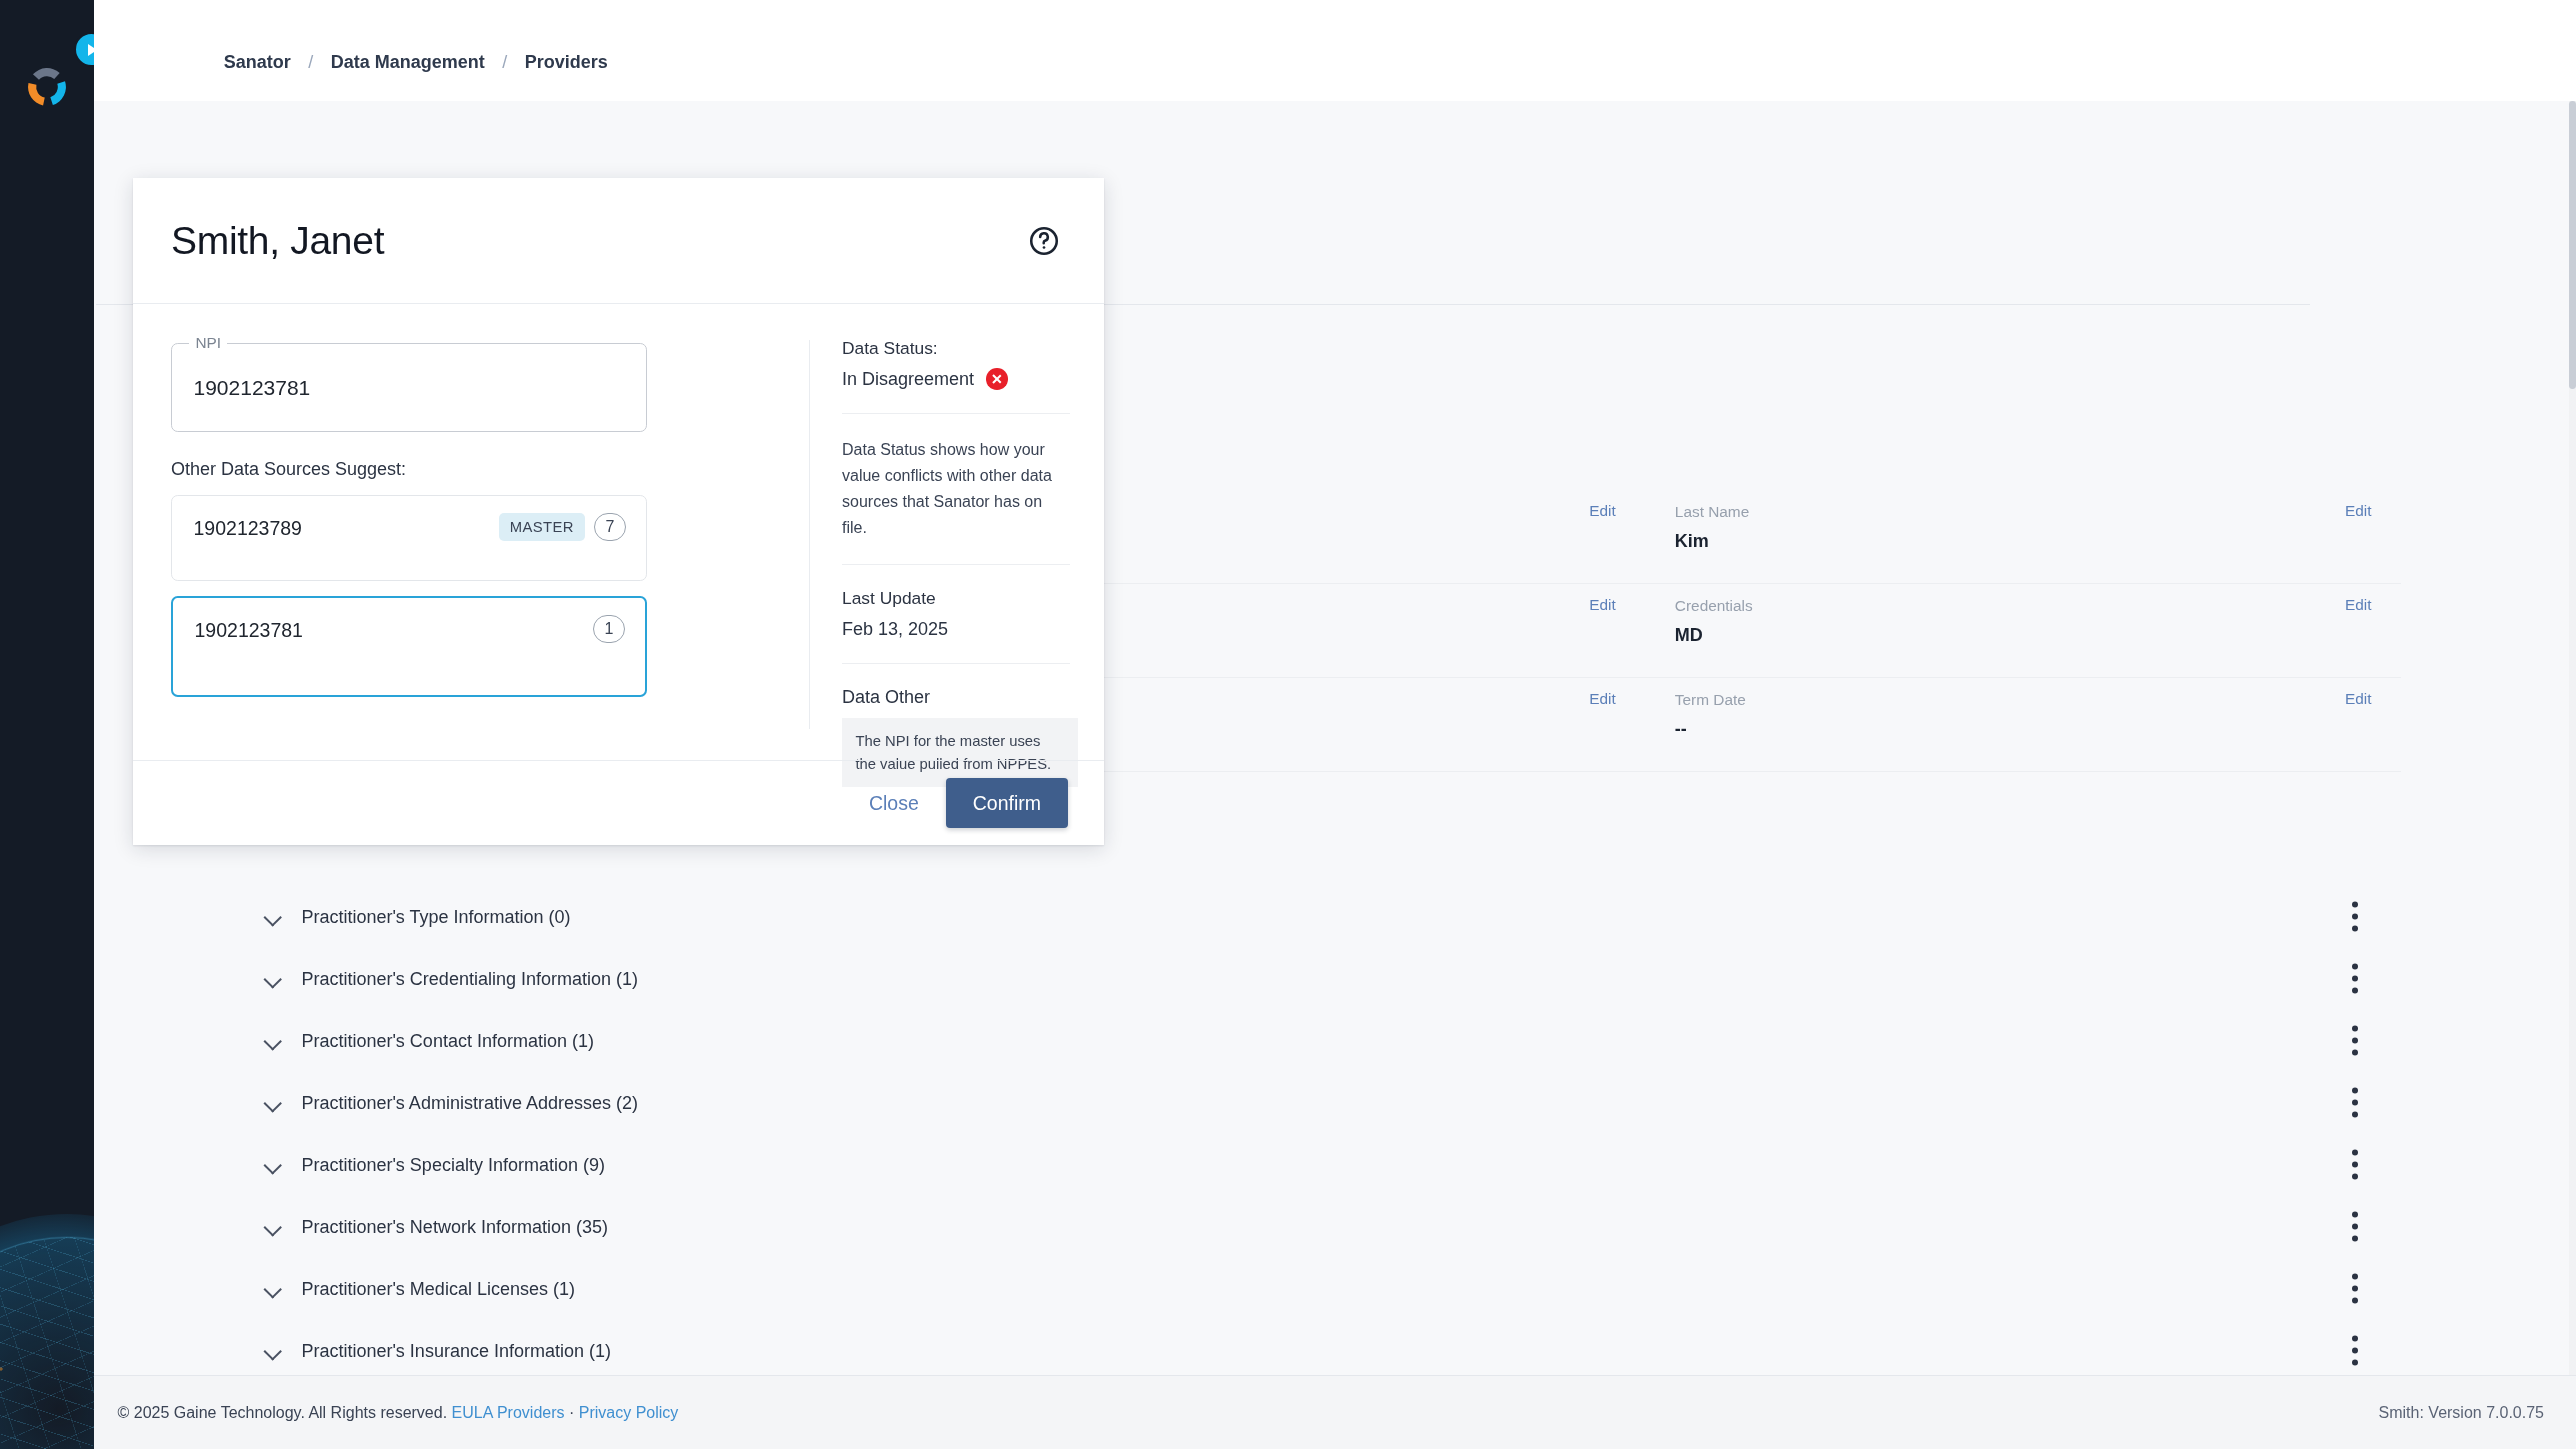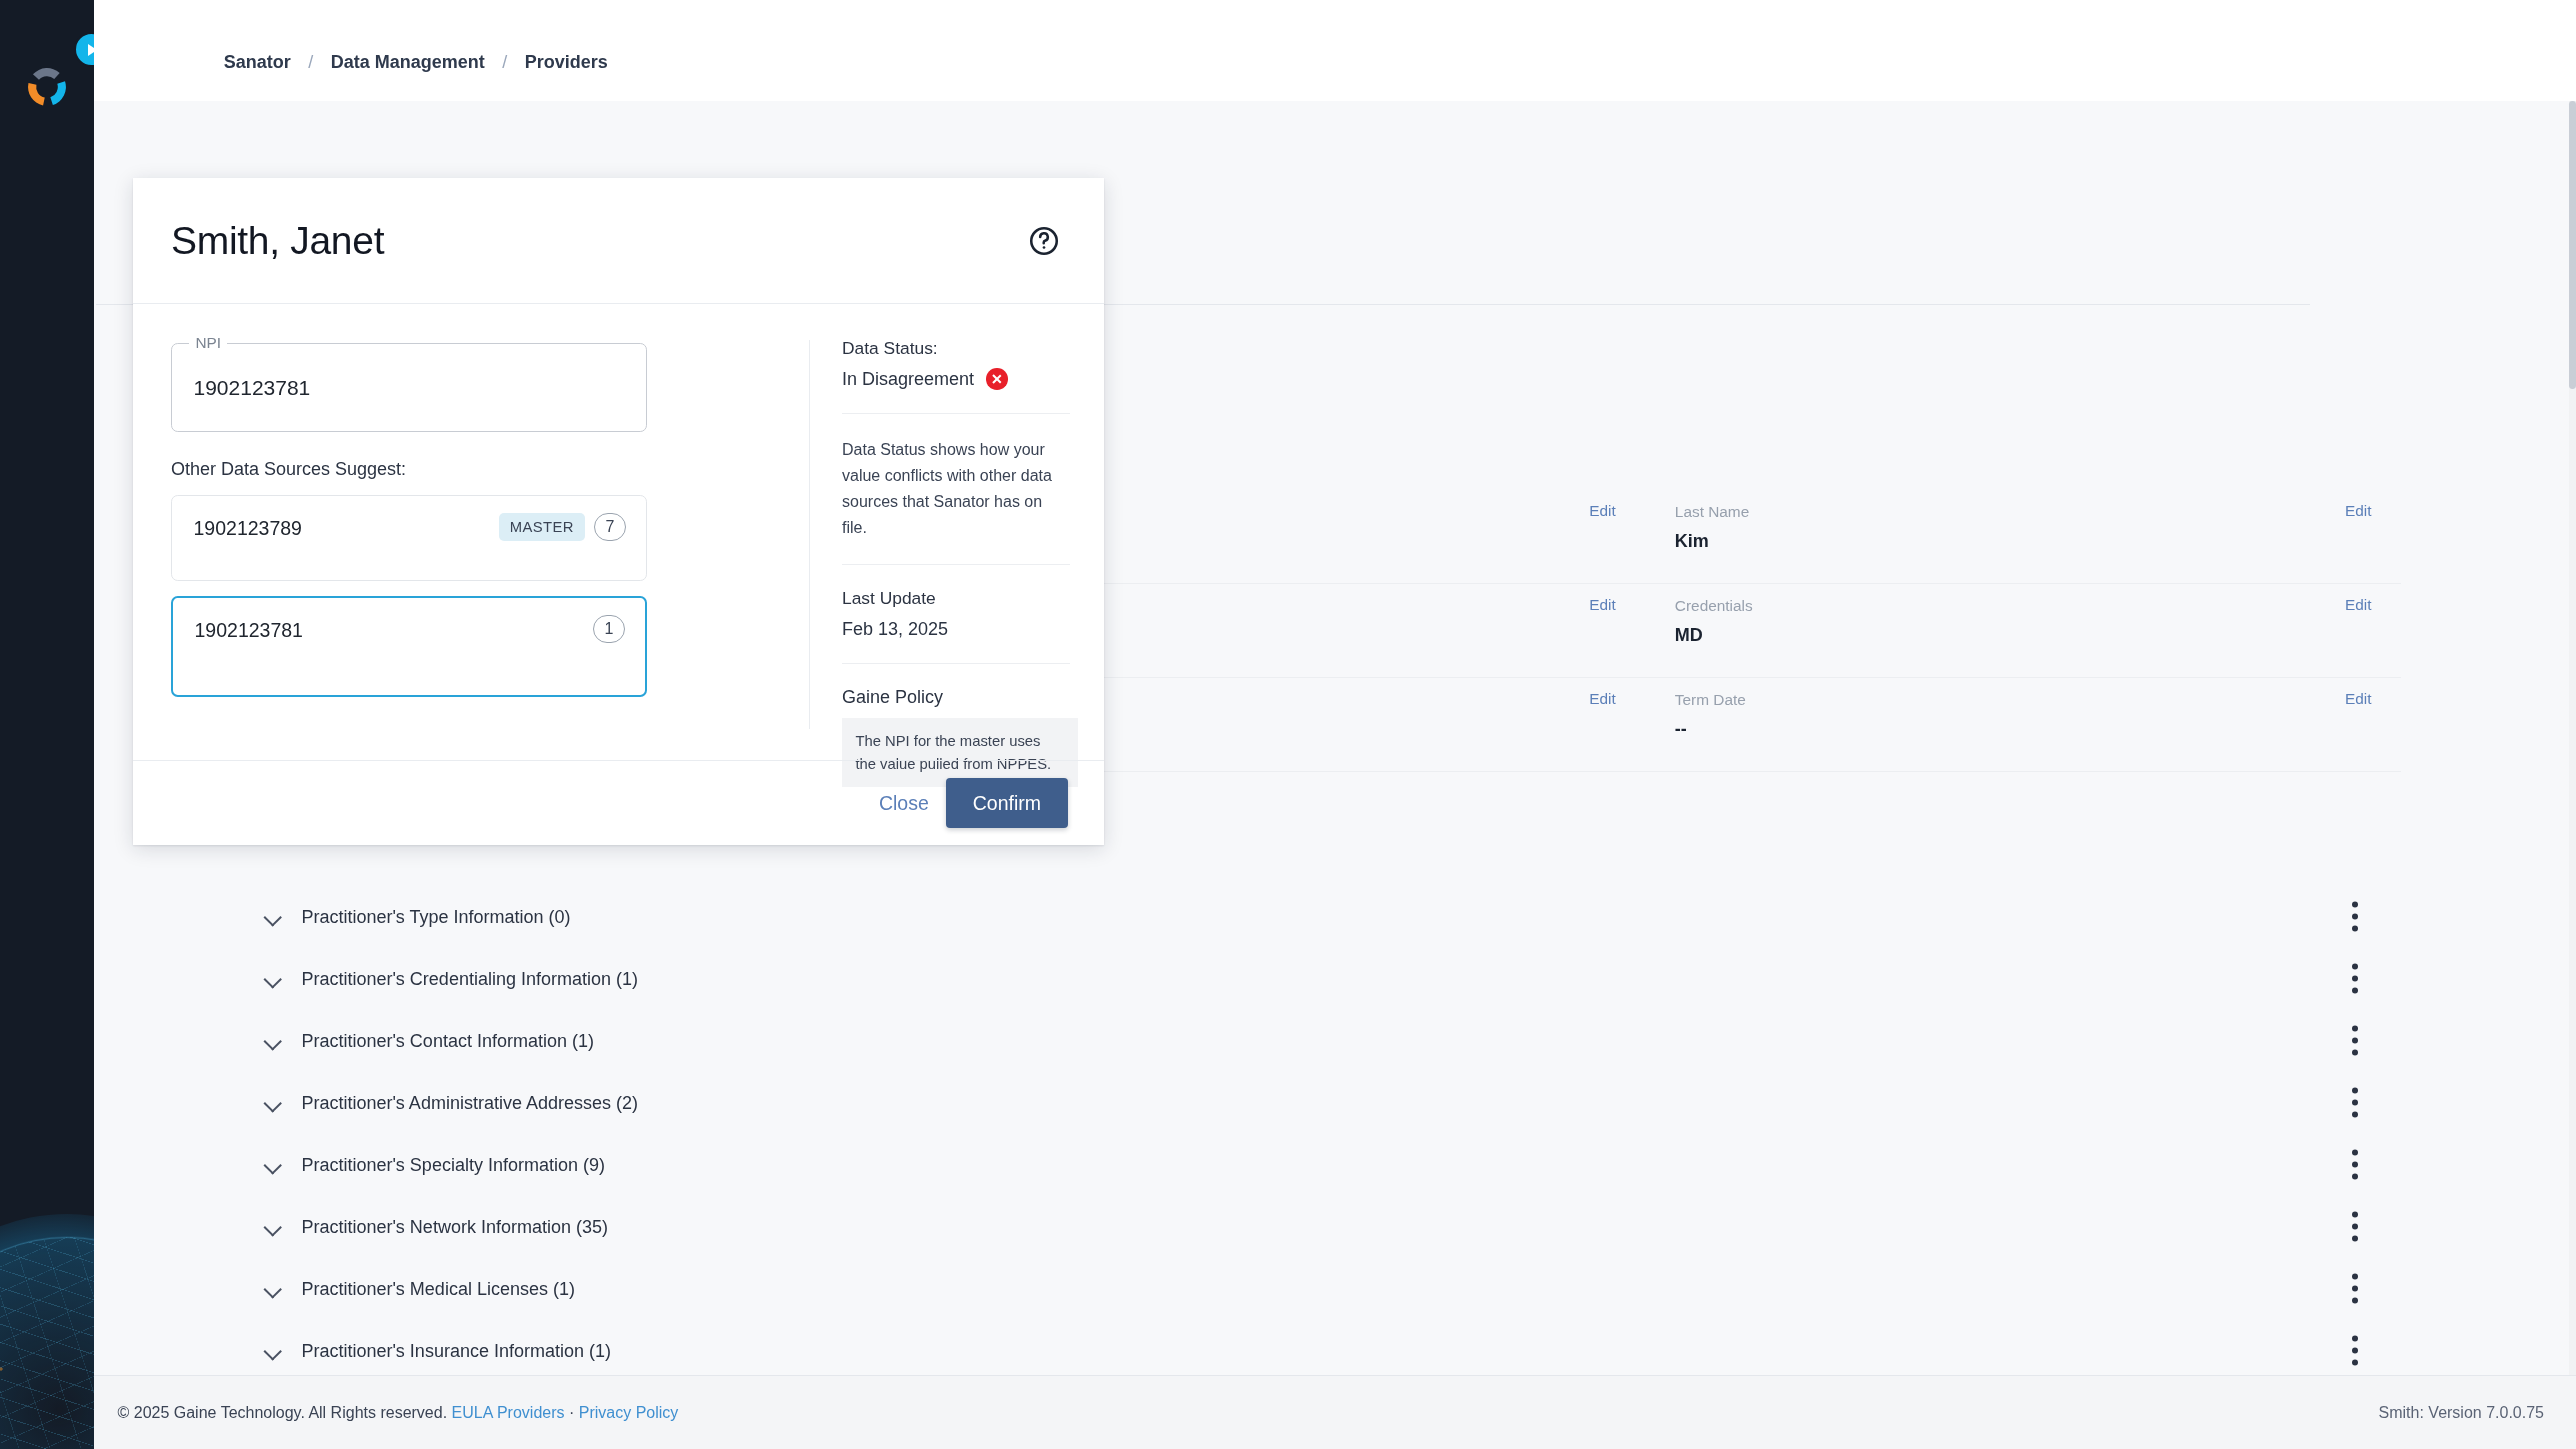--- a/index.html
+++ b/index.html
@@ -296,21 +296,21 @@
   .policy-box {
     margin-top: 10.7px; background: #f2f3f5;
     padding: 12px 13.4px; font-size: 14.8px; line-height: 1.5; color: #3a4354;
     width: 236px;
   }
 
   .modal-footer {
     position: relative; height: 85px;
     border-top: 1.3px solid #e9ecf0;
     display: flex; align-items: center; justify-content: flex-end;
-    padding-right: 36px; gap: 13px;
+    padding-right: 36px; gap: 23px;
   }
   .btn-close {
     background: none; border: none; cursor: pointer;
     font-size: 19.5px; color: #5b7fb8;
     font-family: "Liberation Sans", sans-serif;
     padding: 6.7px 4px;
   }
   .btn-confirm {
     background: #3f5e8c; color: #ffffff; border: none; cursor: pointer;
     font-size: 19.5px; padding: 13.4px 27px; border-radius: 4px;
@@ -547,21 +547,21 @@
         <div class="ds-statusrow">
           <span class="ds-status">In Disagreement</span>
           <span class="err-badge"></span>
         </div>
         <div class="hr"></div>
         <div class="ds-desc">Data Status shows how your value conflicts with other data sources that Sanator has on file.</div>
         <div class="hr"></div>
         <div class="ds-sub">Last Update</div>
         <div class="ds-subval">Feb 13, 2025</div>
         <div class="hr"></div>
-        <div class="policy-title">Gaine Policy</div>
+        <div class="policy-title">Data Other</div>
         <div class="policy-box">The NPI for the master uses the value pulled from NPPES.</div>
       </div>
     </div>
 
     <div class="modal-footer">
       <button class="btn-close">Close</button>
       <button class="btn-confirm">Confirm</button>
     </div>
   </div>
 

